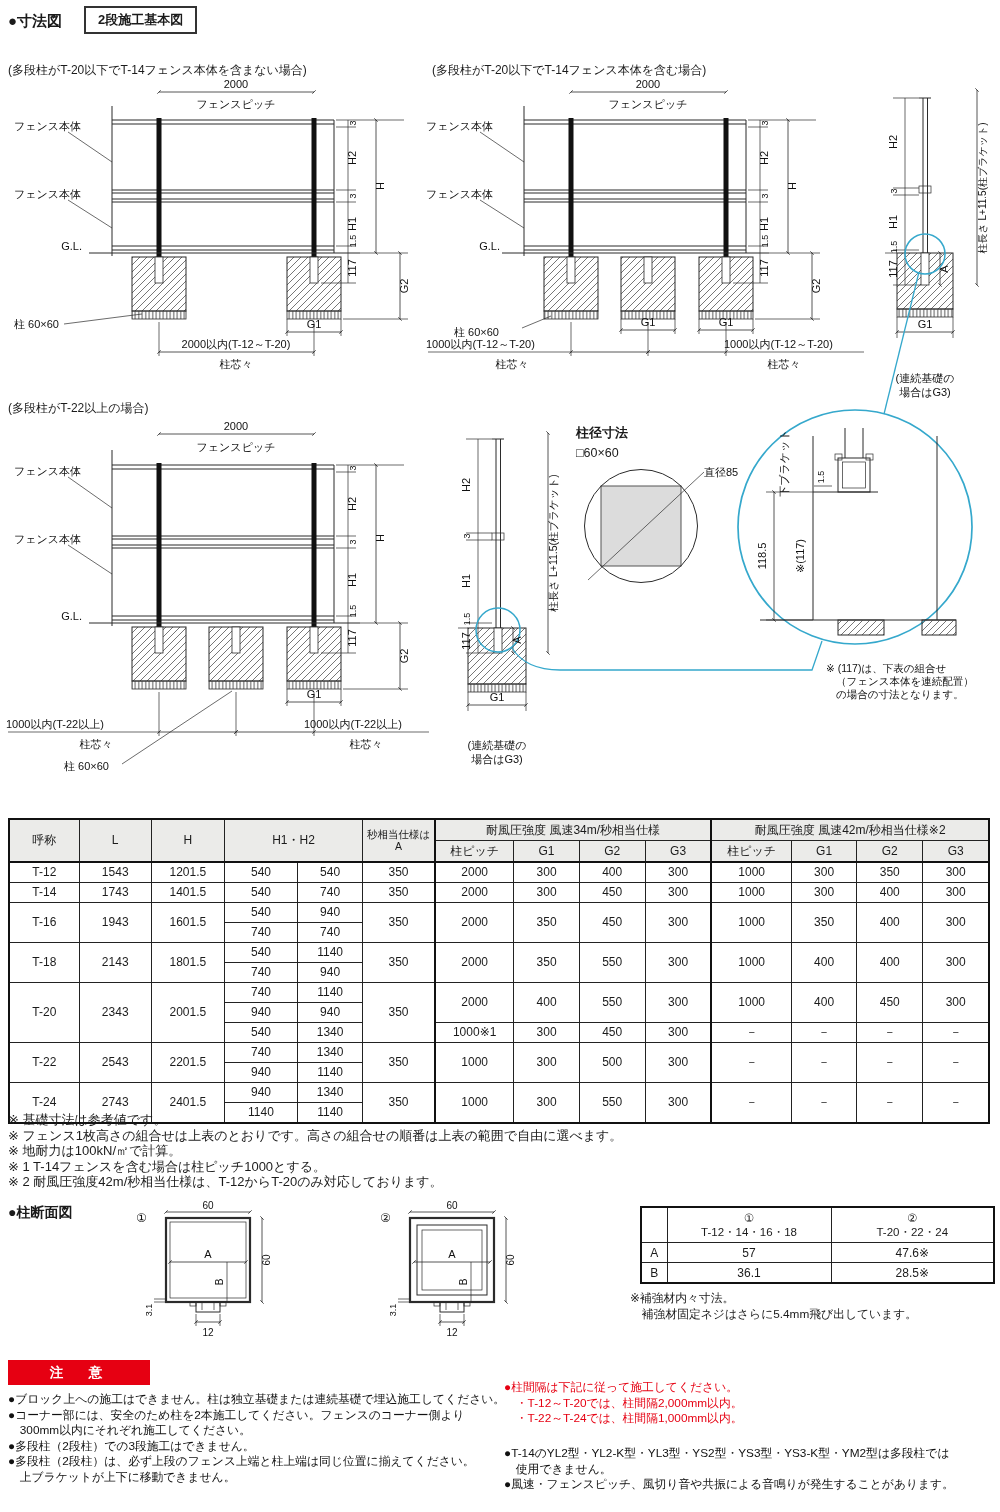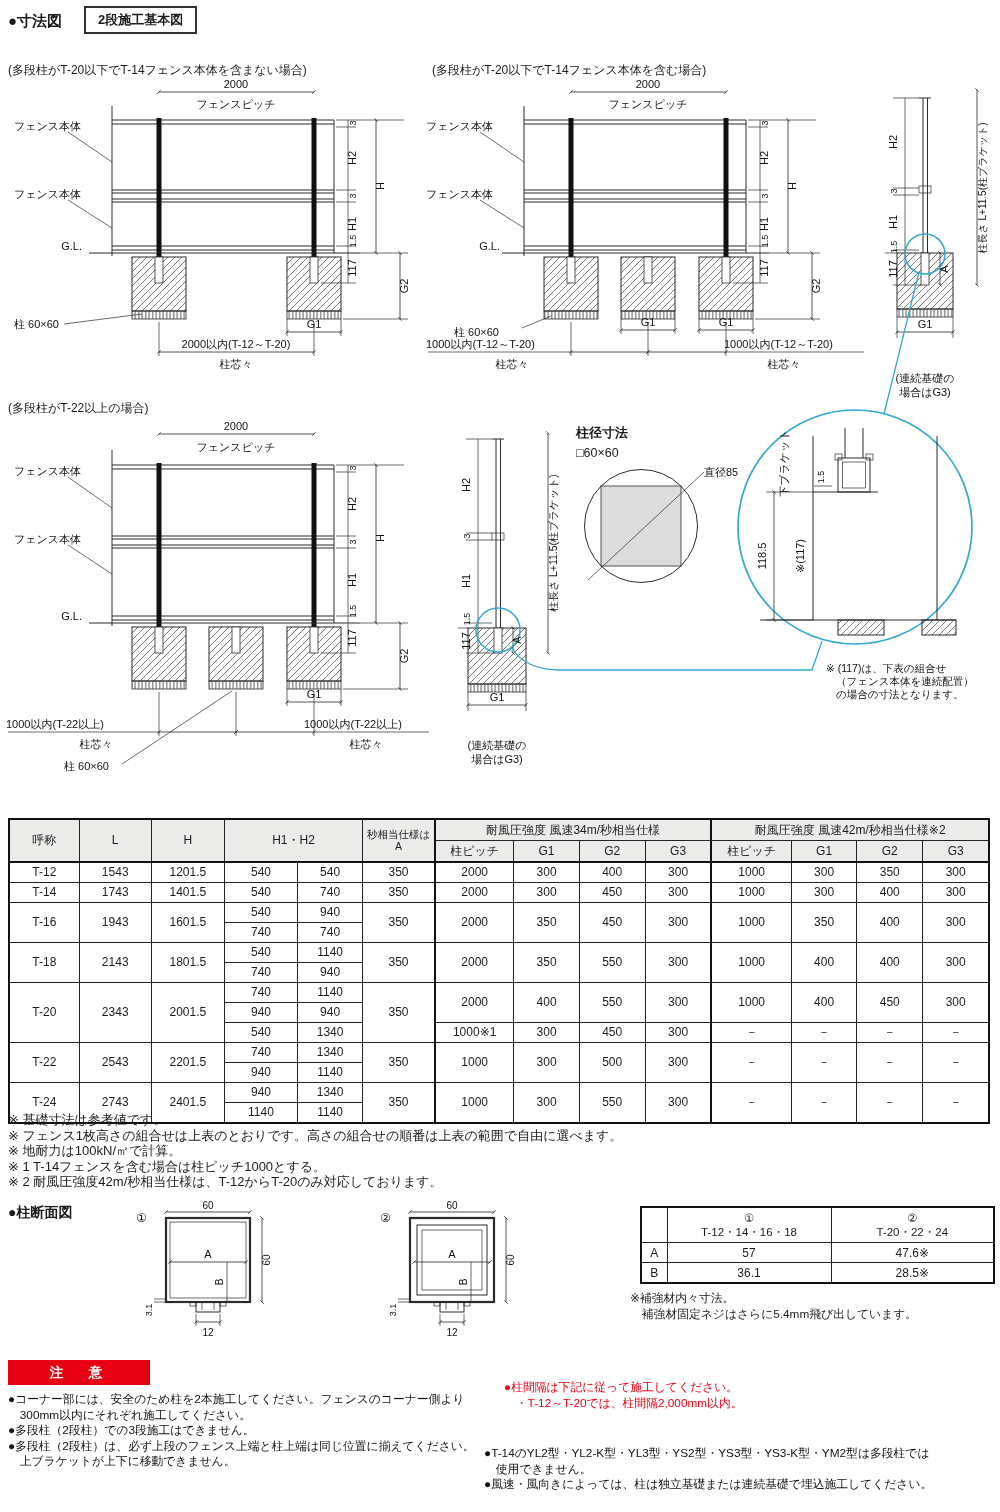--- a/index.html
+++ b/index.html
@@ -709,30 +709,32 @@
       <td>36.1</td>
       <td>28.5※</td>
     </tr>
   </tbody>
     </table>
   <div class="abs csnote" style="left:630px;top:1290px">※補強材内々寸法。</div>
   <div class="abs csnote" style="left:630px;top:1306px">　補強材固定ネジはさらに5.4mm飛び出しています。</div>
 
   <div class="abs cauttl" style="left:8px;top:1360px">注　意</div>
   <div class="abs" style="left:8px;top:1392px;width:492px">
+      <div class="caution-line">●ブロック上への施工はできません。柱は独立基礎または連続基礎で埋込施工してください。</div>
       <div class="caution-line">●コーナー部には、安全のため柱を2本施工してください。フェンスのコーナー側より</div>
       <div class="caution-line">　300mm以内にそれぞれ施工してください。</div>
       <div class="caution-line">●多段柱（2段柱）での3段施工はできません。</div>
       <div class="caution-line">●多段柱（2段柱）は、必ず上段のフェンス上端と柱上端は同じ位置に揃えてください。</div>
       <div class="caution-line">　上ブラケットが上下に移動できません。</div>
     </div>
 
   <div class="abs" style="left:504px;top:1380px;width:492px">
       <div class="rn-red">●柱間隔は下記に従って施工してください。</div>
       <div class="rn-red">　・T-12～T-20では、柱間隔2,000mm以内。</div>
+      <div class="rn-red">　・T-22～T-24では、柱間隔1,000mm以内。</div>
     </div>
-  <div class="abs" style="left:484px;top:1446px;width:492px">
+  <div class="abs" style="left:504px;top:1446px;width:492px">
       <div class="rn-black">●T-14のYL2型・YL2-K型・YL3型・YS2型・YS3型・YS3-K型・YM2型は多段柱では</div>
       <div class="rn-black">　使用できません。</div>
-      <div class="rn-black">●風速・風向きによっては、柱は独立基礎または連続基礎で埋込施工してください。</div>
+      <div class="rn-black">●風速・フェンスピッチ、風切り音や共振による音鳴りが発生することがあります。</div>
     </div>
 
 </div>
 
 </body></html>

